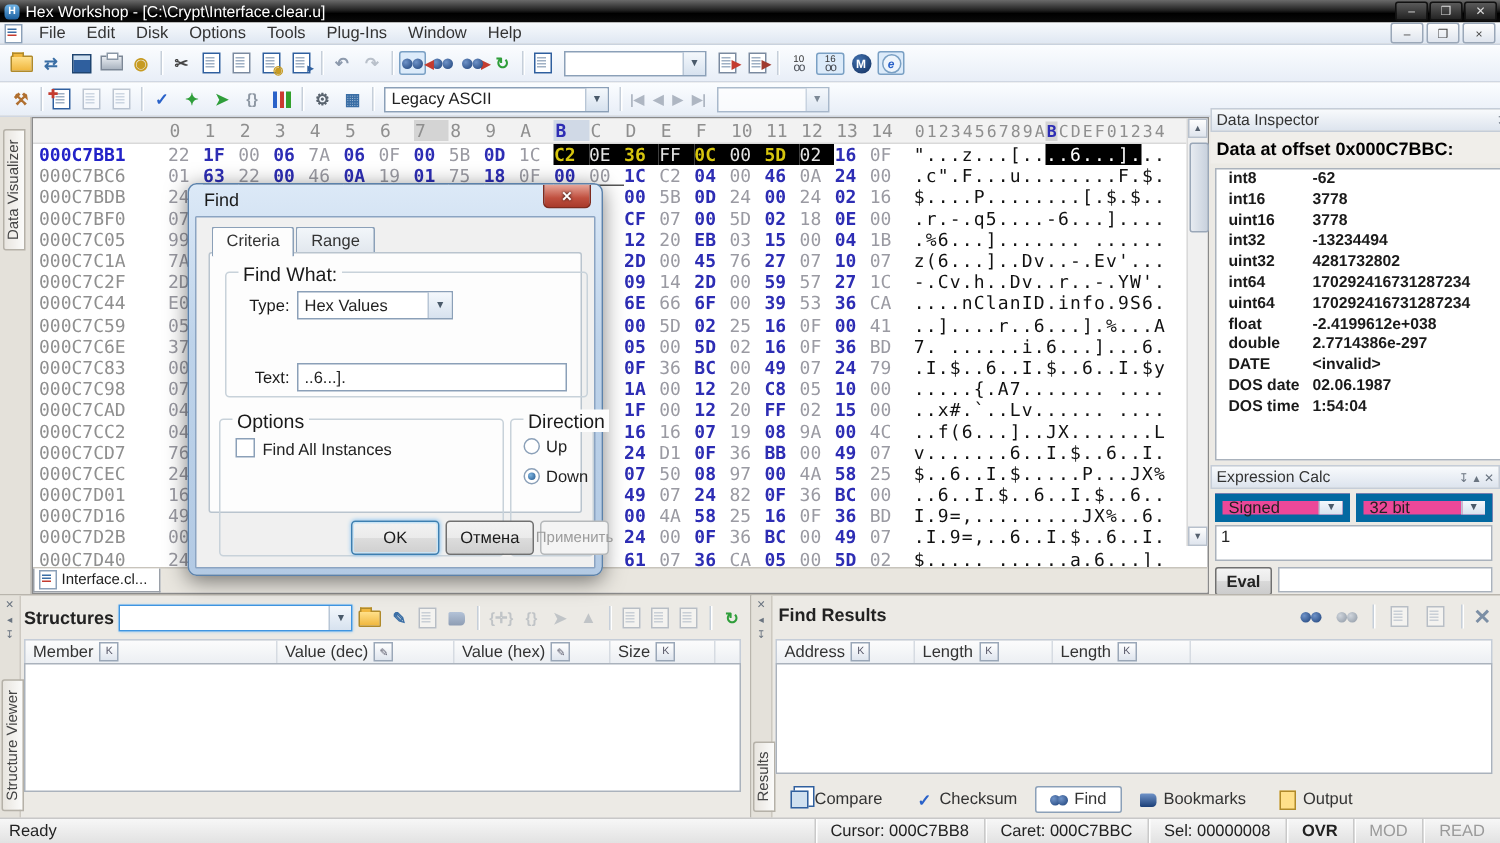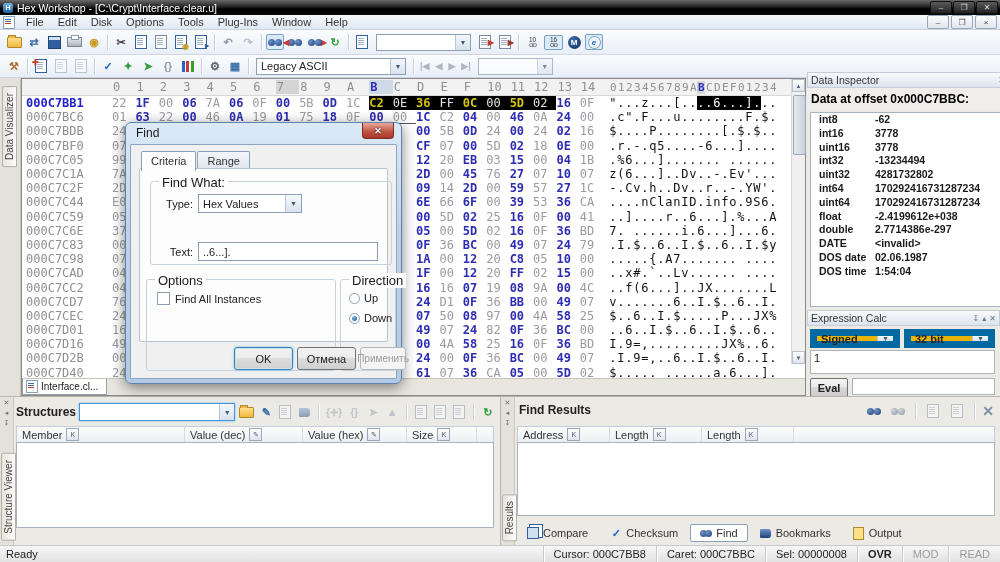--- a/index.html
+++ b/index.html
@@ -97,21 +97,21 @@
   .pane-head{height:16px;background:linear-gradient(#f8fafc,#dde4ee);border:1px solid #c5cdd8;display:flex;align-items:center;
     padding:0 3px;font-size:10.5px;color:#333;box-sizing:border-box}
   .pane-head .ph-icons{margin-left:auto;display:flex;gap:3px;color:#6a7480;font-size:8px}
   #di-heading{font-size:12px;font-weight:bold;color:#000;padding:4px 4px 3px 4px;background:#f0eeea}
   #di-list{position:absolute;left:3px;right:3px;top:40px;height:193px;background:#fff;border:1px solid #aab2bc;overflow:hidden}
   .dirow{display:flex;height:13.8px;padding-left:8px}
   .dil{width:56px;font-weight:bold;color:#1a1a1a;font-size:10.5px}
   .div2{font-weight:bold;color:#1a1a1a;font-size:10.5px;white-space:nowrap}
   #discroll{right:0;top:0;height:191px}
   #expr-panel{position:absolute;left:0;top:238px;width:193px;height:86px;background:#eceae5}
-  .ec-combo{height:19px;background:#eab308;border:7px solid #0369a1;display:flex;align-items:center;box-sizing:border-box;font-weight:bold}
+  .ec-combo{height:19px;background:#ec4899;border:5px solid #0369a1;display:flex;align-items:center;box-sizing:border-box;font-weight:normal}
   .ec-combo .val{flex:1;padding:0 4px}
   .ec-combo .arrow{width:15px;height:100%;display:flex;align-items:center;justify-content:center;font-size:7px;color:#4a5a6a;
     background:linear-gradient(#f4f8fc,#d7e2ef);border-left:1px solid #b8c6d6}
   #ec-input{position:absolute;left:3px;top:40px;width:185px;height:24px;background:#fff;border:1px solid #aab2bc;
     font-size:11px;padding:1px 3px;box-sizing:border-box}
   #eval-btn{position:absolute;left:3px;top:68px;width:36px;height:17px;border:1px solid #707070;border-radius:2px;
     background:linear-gradient(#f4f4f4,#e9e9e9 50%,#d9d9d9 50%,#cccccc);font-weight:bold;font-size:11px;
     display:flex;align-items:center;justify-content:center}
   #eval-result{position:absolute;left:45px;top:68px;width:143px;height:17px;background:#fff;border:1px solid #aab2bc;box-sizing:border-box}
   

